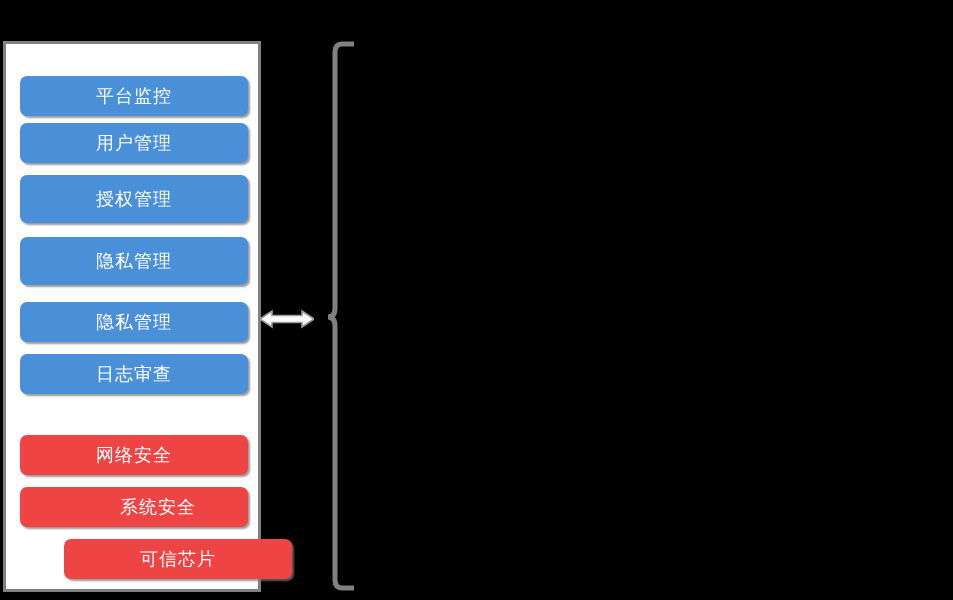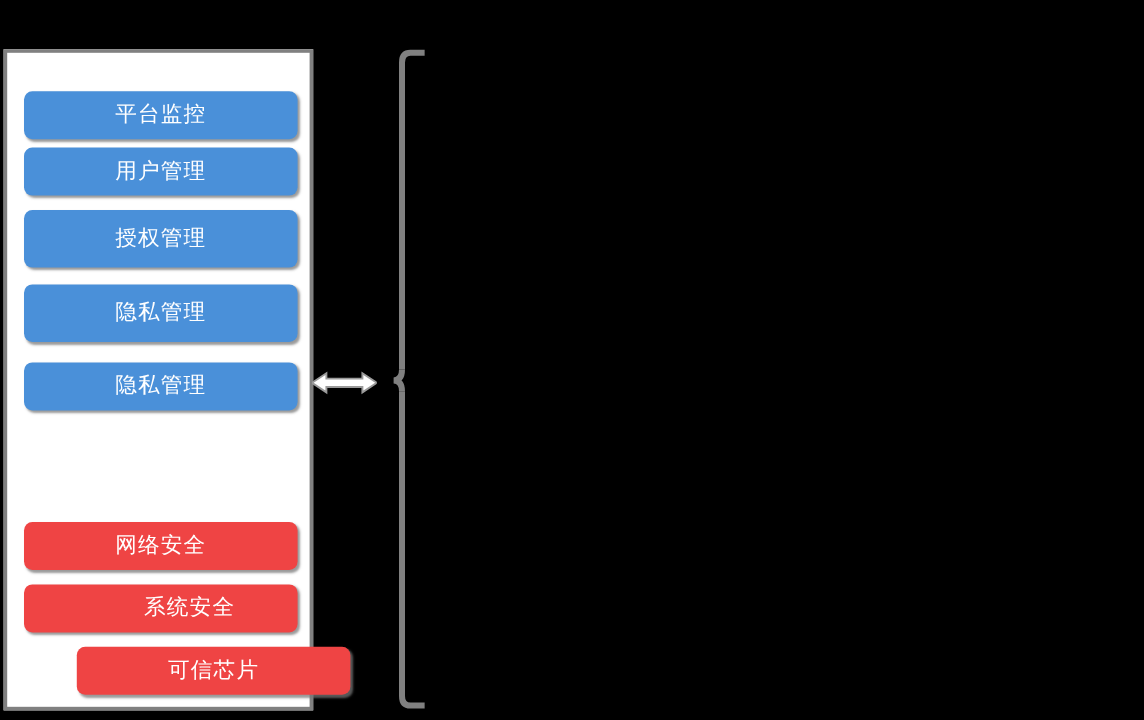--- a/index.html
+++ b/index.html
@@ -90,20 +90,23 @@
     </div>
 
     <div class="btn blue" style="top:193px;height:48px;">
       <span class="btn-label">隐私管理</span>
     </div>
 
     <div class="btn blue" style="top:258px;height:40px;">
       <span class="btn-label">隐私管理</span>
     </div>
 
+    <div class="btn blue" style="top:310px;height:40px;">
+      <span class="btn-label">日志审查</span>
+    </div>
 
     <div class="btn green" style="top:391px;height:40px;">
       <span class="btn-label">网络安全</span>
     </div>
 
     <div class="btn green" style="top:443px;height:40px;padding-left:48px;">
       <span class="btn-label">系统安全</span>
     </div>
 
     <div class="btn green" style="top:495px;height:40px;margin-left:44px;">

